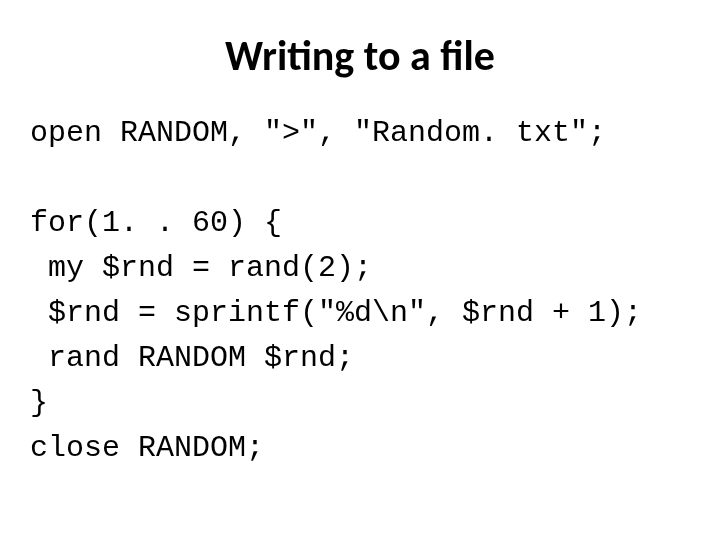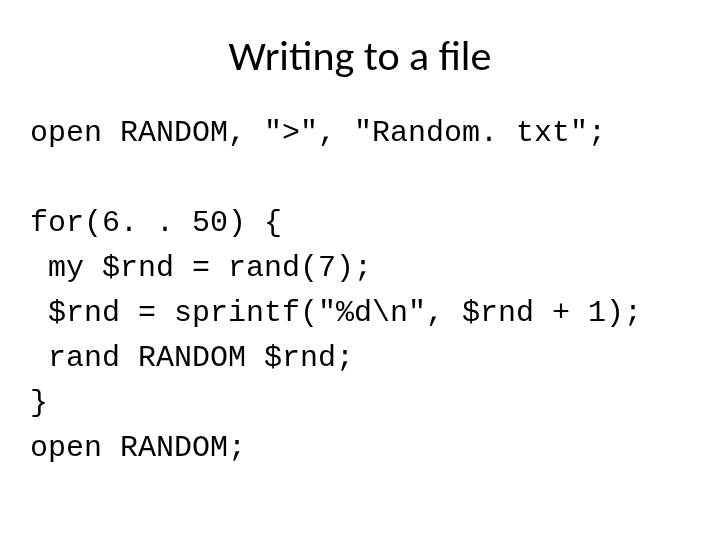--- a/index.html
+++ b/index.html
@@ -14,38 +14,38 @@
   }
   .slide {
     box-sizing: border-box;
     width: 720px;
     height: 540px;
     padding: 20px 30px 30px 30px;
   }
   .title {
     text-align: center;
     font-size: 42px;
-    font-weight: 400;
+    font-weight: 700;
     margin: 10px 0 30px 0;
     font-family: Calibri, "Segoe UI", Arial, sans-serif;
   }
   .code {
     font-family: "Courier New", Courier, monospace;
     font-size: 30px;
     line-height: 1.5;
     white-space: pre;
     color: #000000;
   }
 </style>
 </head>
 <body>
 
 <div class="slide">
   <h1 class="title">Writing to a file</h1>
   <div class="code"><span>open RANDOM, "&gt;", "Random. txt";</span>
 <span></span>
-<span>for(6. . 50) {</span>
-<span> my $rnd = rand(7);</span>
+<span>for(1. . 60) {</span>
+<span> my $rnd = rand(2);</span>
 <span> $rnd = sprintf("%d\n", $rnd + 1);</span>
 <span> rand RANDOM $rnd;</span>
 <span>}</span>
-<span>open RANDOM;</span></div>
+<span>close RANDOM;</span></div>
 </div>
 
 </body></html>

